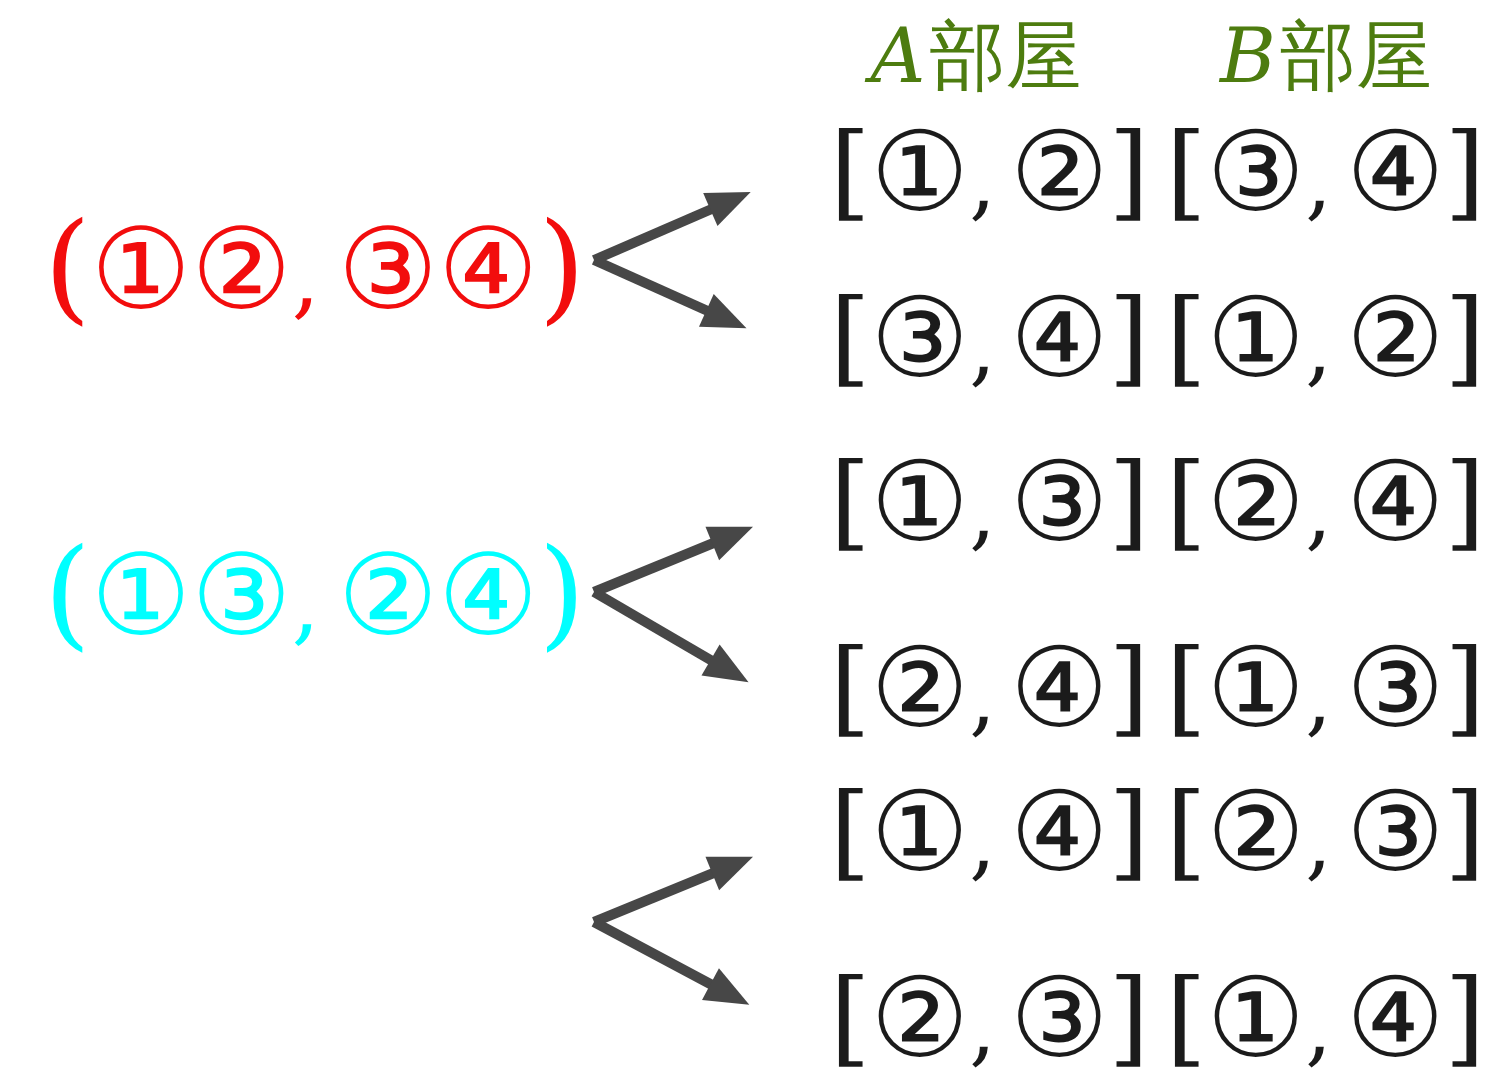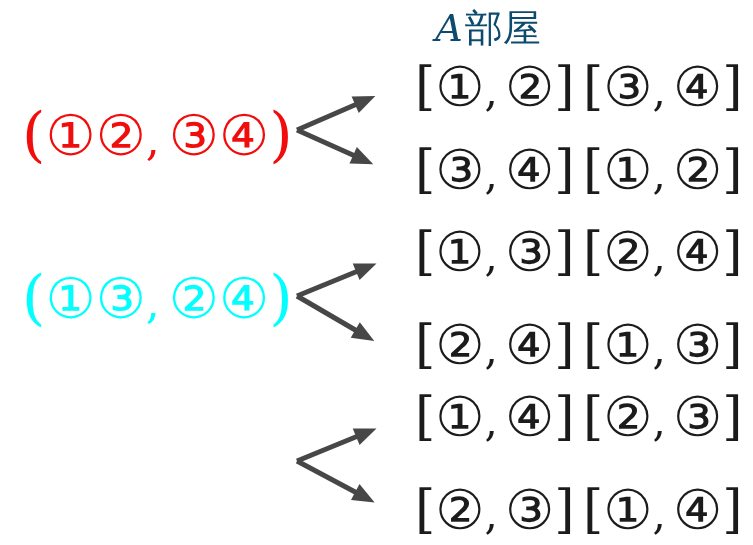--- a/index.html
+++ b/index.html
@@ -9,21 +9,21 @@
     background:#ffffff;
     overflow:hidden;
     font-family:"DejaVu Serif","Liberation Serif",serif;
   }
   .arrows{position:absolute;left:0;top:0;z-index:0;}
 
   
   .hdr{
     position:absolute;top:4px;
     font-size:38px;line-height:48px;
-    color:#0c4a6e;text-align:center;
+    color:#4d7c0f;text-align:center;
     font-family:"DejaVu Serif","Liberation Serif",serif;
     white-space:nowrap;
   }
   .hdr .math{font-style:italic;margin-right:2px;}
   .hdr-a{left:416px;width:144px;}
   .hdr-b{left:583px;width:160px;}
 
   
   .glabel{
     position:absolute;left:22px;
@@ -75,20 +75,23 @@
     </g>
     <g stroke="#474747" stroke-width="5">
       <line x1="297" y1="461" x2="358" y2="436" marker-end="url(#ah)"></line>
       <line x1="297" y1="461" x2="357" y2="493" marker-end="url(#ah)"></line>
     </g>
   </svg>
 
   <div class="hdr hdr-a">
     <span class="math">A</span><span>部屋</span>
   </div>
+  <div class="hdr hdr-b">
+    <span class="math">B</span><span>部屋</span>
+  </div>
 
   <div class="glabel glabel-1" style="color: rgb(242, 13, 13);">
     <span class="par">(</span><span class="cd">①</span><span class="cd">②</span><span class="cm">,</span><span class="cd">③</span><span class="cd">④</span><span class="par">)</span>
   </div>
   <div class="glabel glabel-2" style="color: rgb(0, 255, 255);">
     <span class="par">(</span><span class="cd">①</span><span class="cd">③</span><span class="cm">,</span><span class="cd">②</span><span class="cd">④</span><span class="par">)</span>
   </div>
 
   <div class="row row-1">
     <span class="cell"><span class="br">[</span><span class="cd">①</span><span class="cm">,</span><span class="cd">②</span><span class="br">]</span></span>

